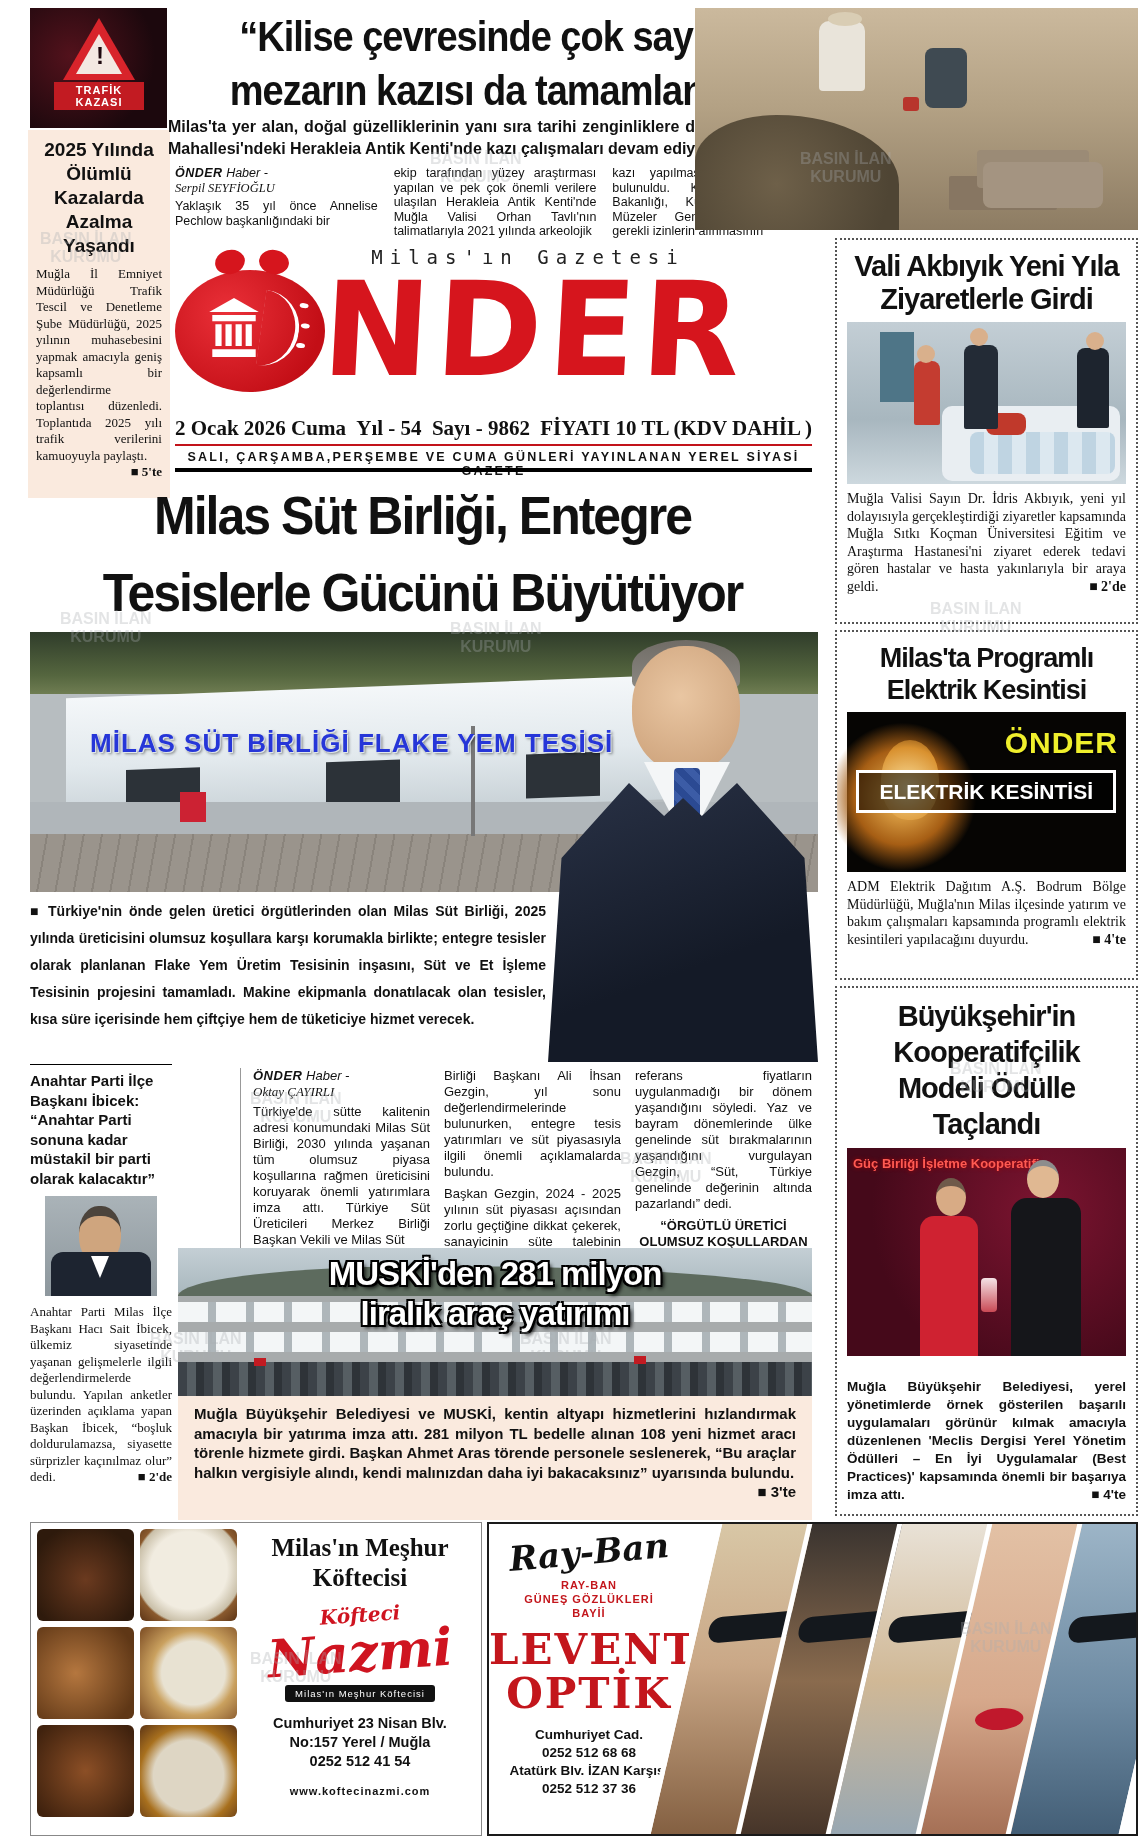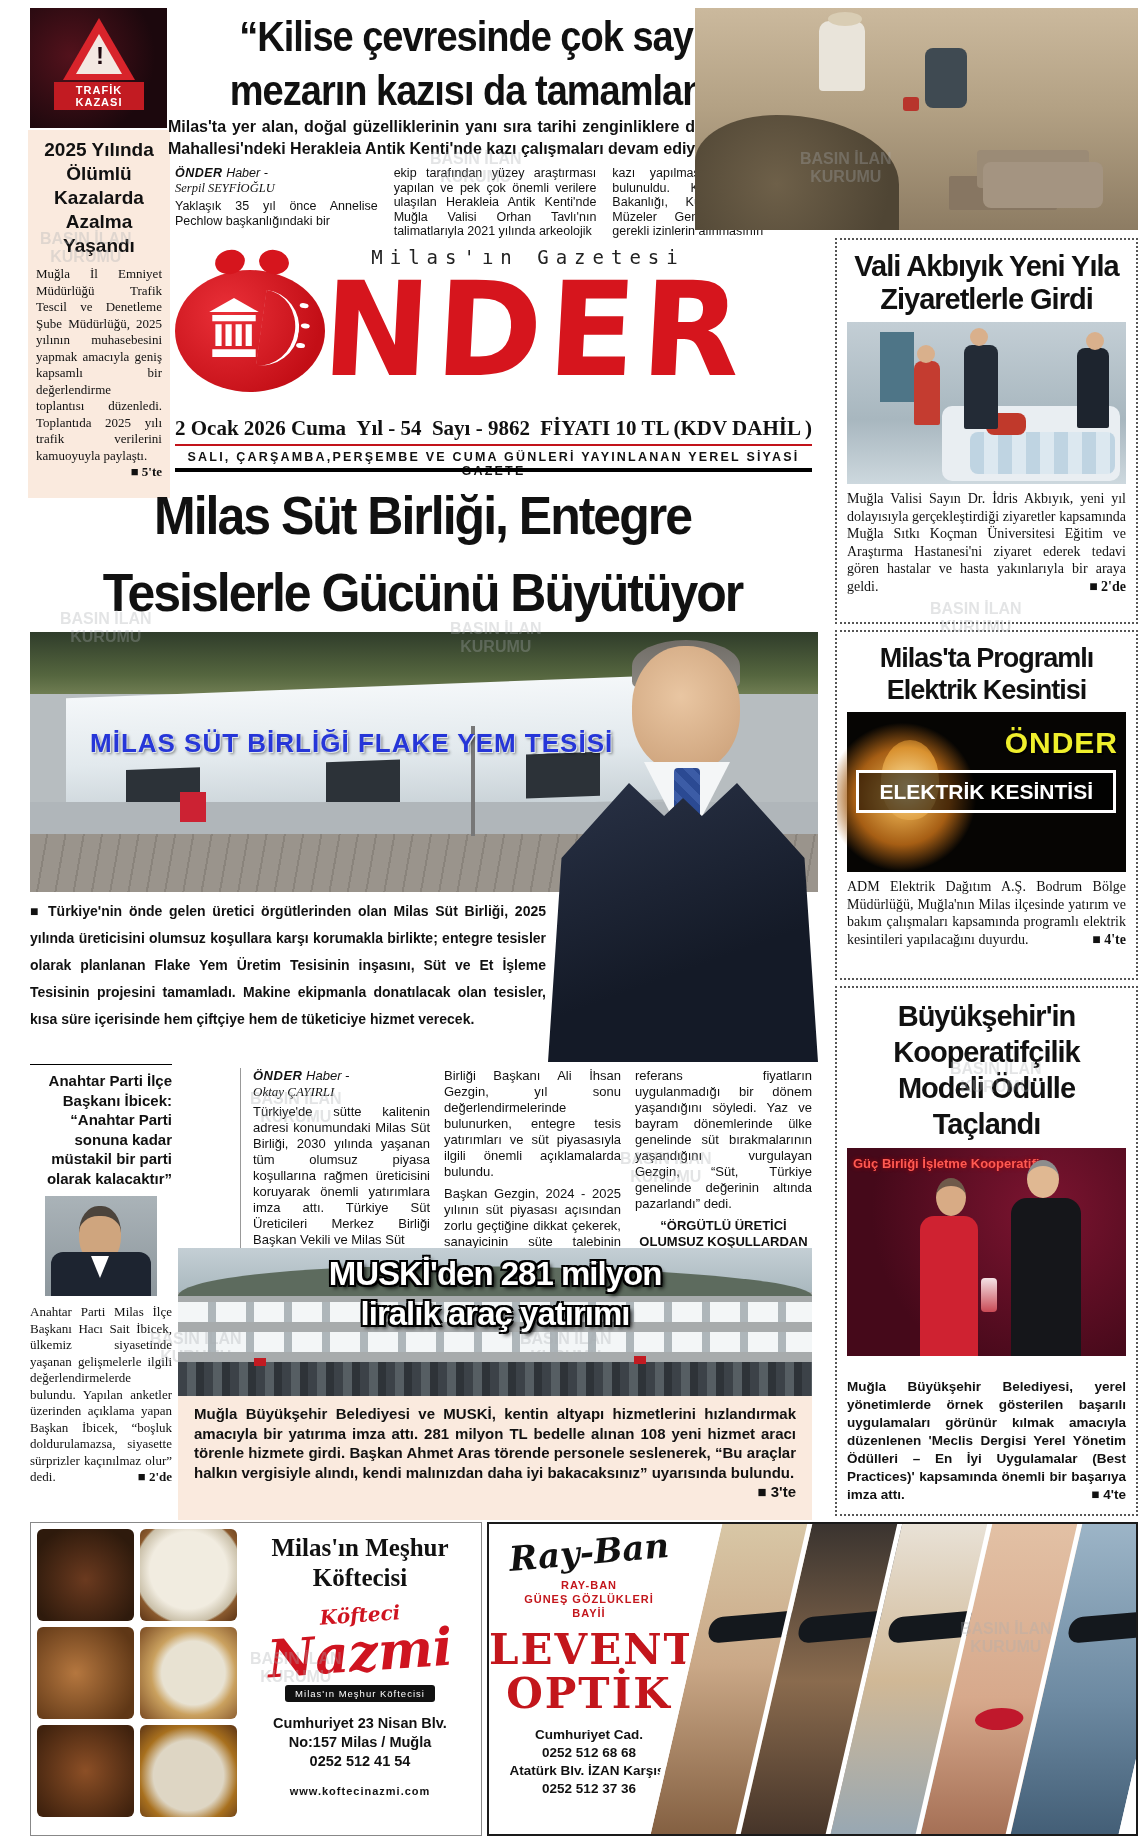--- a/index.html
+++ b/index.html
@@ -128,21 +128,21 @@
       background:linear-gradient(160deg,#2b3449,#141a27 65%);
       clip-path:polygon(0 100%,5% 32%,30% 7%,43% 18%,50% 12%,57% 18%,70% 7%,95% 32%,100% 100%);}
   .lead{left:30px;top:898px;width:516px;font-weight:bold;font-size:14px;line-height:27px;text-align:justify;}
 
   .milk-cols{left:240px;top:1068px;width:572px;height:180px;display:flex;gap:14px;
       border-left:1px solid #999;padding-left:12px;box-sizing:border-box;overflow:hidden;}
   .mcol{flex:1;font-size:13px;line-height:16px;}
   .subhead{font-weight:bold;text-align:center;margin:4px 0;}
 
   .anahtar{left:30px;top:1064px;width:142px;height:412px;border-top:1px solid #000;padding-top:6px;overflow:hidden;}
-  .an-title{font-weight:bold;font-size:15px;line-height:19.5px;text-align:right;}
+  .an-title{font-weight:bold;font-size:15px;line-height:19.5px;text-align:left;}
   .ph-portrait{position:relative;width:112px;height:100px;margin:8px auto;background:linear-gradient(180deg,#aab3b8,#8d979d);}
   .po-head{position:absolute;left:34px;top:10px;width:42px;height:48px;background:#cfa57e;border-radius:46%;border-top:10px solid #4c443c;}
   .po-suit{position:absolute;left:6px;bottom:0;width:100px;height:44px;background:#1d2430;border-radius:12px 12px 0 0;}
   .po-shirt{position:absolute;left:46px;bottom:18px;width:18px;height:22px;background:#fff;clip-path:polygon(0 0,100% 0,50% 100%);}
   .an-body{font-family:Liberation Serif, serif;font-size:13px;line-height:16.5px;text-align:justify;}
 
   
   .muski-photo{left:178px;top:1248px;width:634px;height:148px;background:#a7abac;}
   .mu-sky{position:absolute;top:0;left:0;width:100%;height:44px;background:linear-gradient(#c4cfd5,#aab9bf);}
   .mu-hill{position:absolute;top:18px;left:0;width:100%;height:30px;background:#5d6b5e;border-radius:40% 60% 0 0/100% 100% 0 0;}
@@ -434,21 +434,21 @@
       <div class="fd5"></div>
         <div class="fd6"></div>
     </div>
     <div class="kf-right">
       <div class="kf-head">Milas'ın Meşhur Köftecisi</div>
       <div class="kf-script-sm">Köfteci</div>
       <div class="kf-script">Nazmi</div>
       <div class="kf-band">Milas'ın Meşhur Köftecisi</div>
       <div class="kf-addr">
         <span>Cumhuriyet 23 Nisan Blv.</span><br>
-        <span>No:157 Milas / Muğla</span><br>
+        <span>No:157 Yerel / Muğla</span><br>
         <span>0252 512 41 54</span>
       </div>
       <div class="kf-web">www.koftecinazmi.com</div>
     </div>
   </div>
 
   <div class="ad ad-levent">
     <div class="lv-left">
       <div class="lv-rayban">Ray-Ban</div>
       <div class="lv-dealer">

